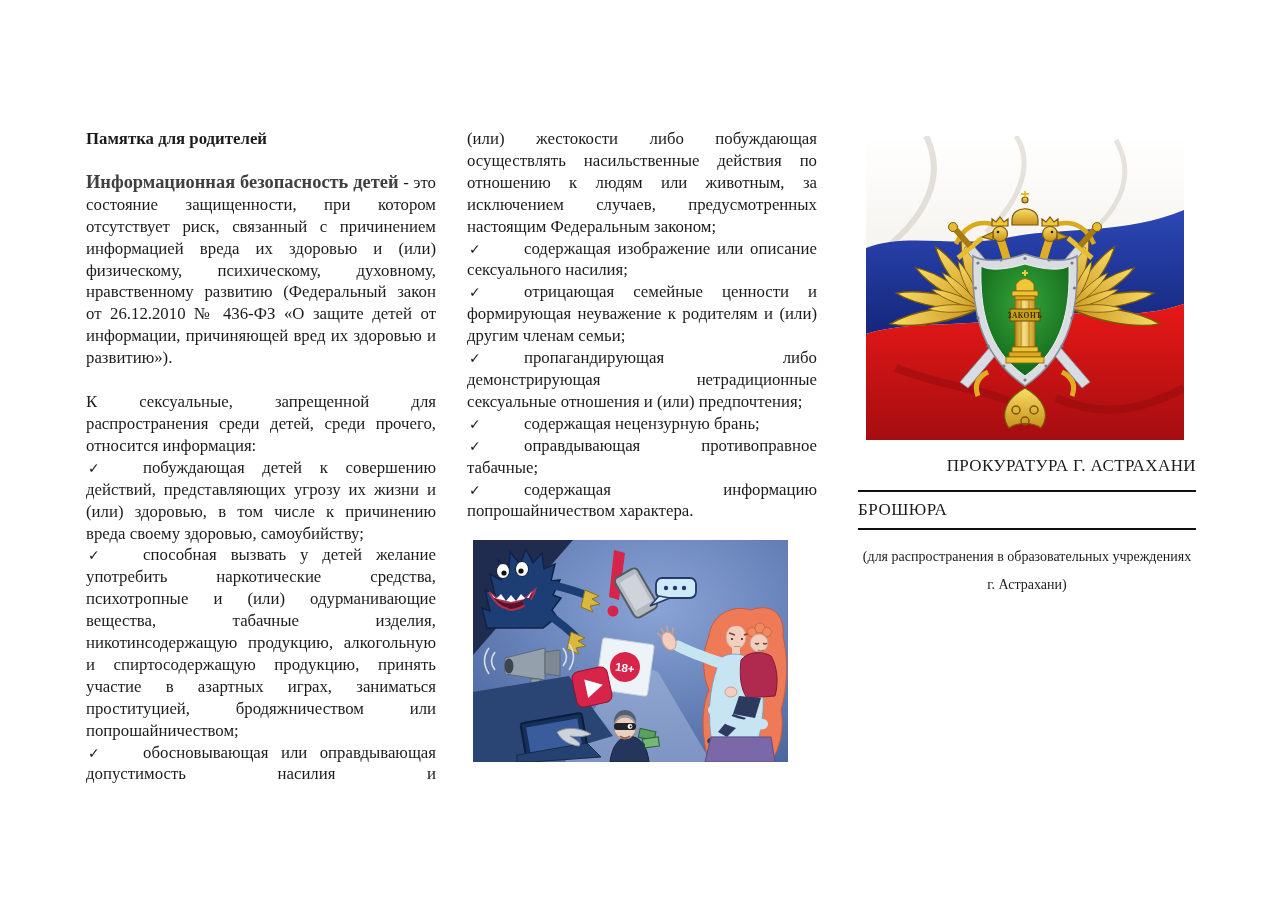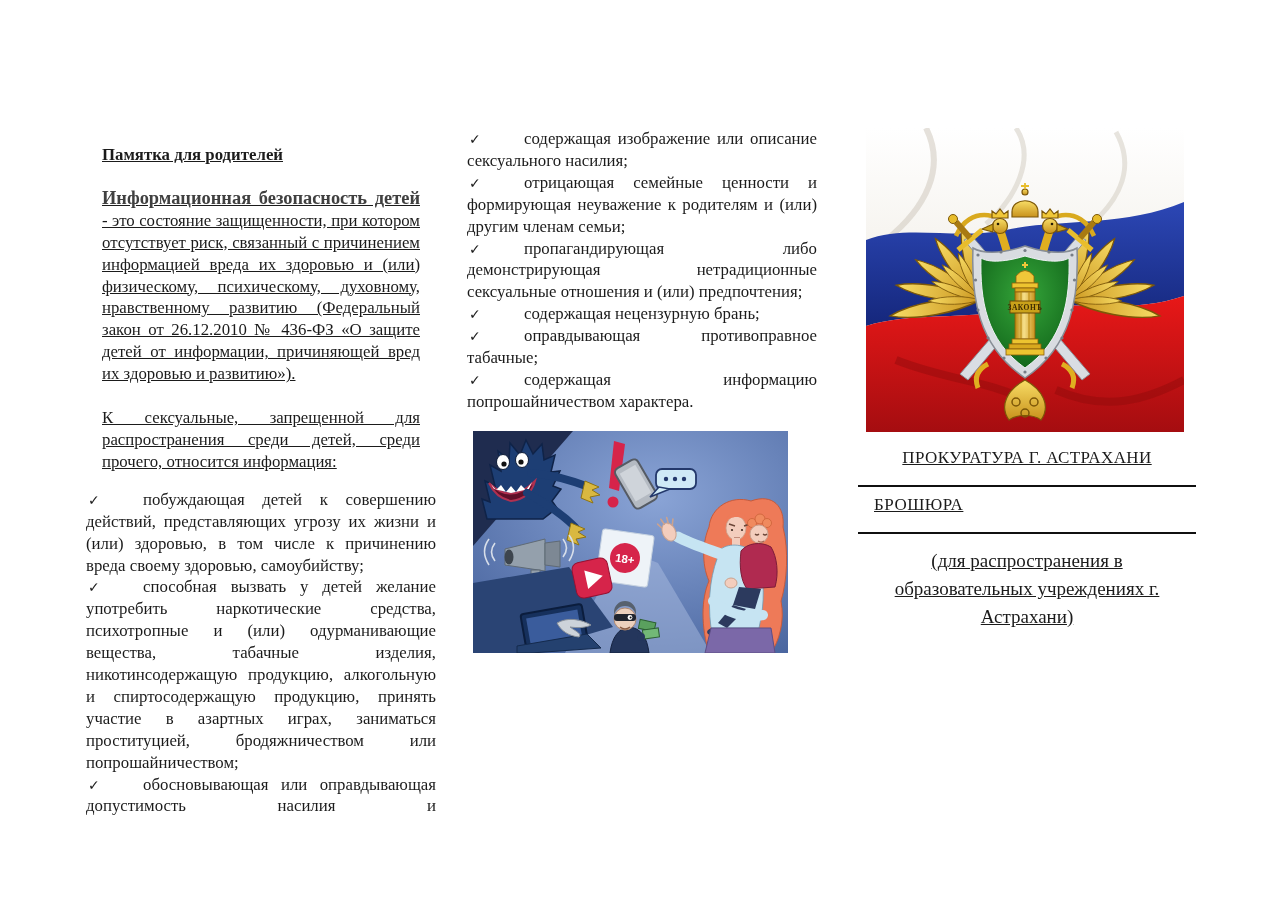--- a/index.html
+++ b/index.html
@@ -4,41 +4,41 @@
 <style>
   html,body{margin:0;padding:0;}
   body{
     width:1280px;height:905px;position:relative;background:#ffffff;overflow:hidden;
     font-family:"Liberation Serif","DejaVu Serif",serif;color:#1b1b1b;
   }
   .page{position:absolute;inset:0;}
   .col{position:absolute;font-size:16.8px;line-height:21.9px;}
   .col-left {left:86px; top:128px;width:350px;}
   .col-mid  {left:467px;top:128px;width:350px;}
-  .col-right{left:858px;top:128px;width:338px;}
-  p{margin:16px;text-decoration:underline;}
+  .col-right{left:858px;top:136px;width:338px;}
+  p{margin:0;}
   .h-bold{font-weight:bold;margin-bottom:22px;text-align:left;}
   .lead{text-align:justify;margin-bottom:22px;}
   .red{color:#404040;font-weight:bold;font-size:18.4px;line-height:1;}
   .para{text-align:justify;}
   .li{position:relative;text-indent:57px;text-align:justify;}
   .li .check{
     position:absolute;left:2px;top:1px;text-indent:0;
     font-family:"DejaVu Sans",sans-serif;font-size:14px;
   }
   .jl{text-align-last:justify;}
   .caps-heading{margin-top:20px;text-align:justify;letter-spacing:.2px;}
   .illustration{display:block;margin-top:18px;margin-left:6px;}
   .emblem{display:block;margin-left:8px;}
-  .org{margin-top:15px;text-align:center;letter-spacing:.4px;font-size:17px;}
+  .org{margin-top:15px;text-align:right;letter-spacing:.4px;font-size:17px;}
   .rule{height:0;border-top:2.6px solid #101010;margin-top:13px;}
   .rule.r2{margin-top:7px;}
   .doct{margin-top:7px;text-align:left;letter-spacing:.5px;font-size:17px;}
   .rtitle{margin-top:17px;text-align:center;line-height:28px;font-size:17.2px;}
-  .rsub{margin-top:13px;text-align:center;line-height:28px;font-size:19px;}
+  .rsub{margin-top:13px;text-align:center;line-height:28px;font-size:14px;}
 </style>
 </head>
 <body>
 
 <div class="page">
 
   <section class="col col-left">
     <p class="h-bold">Памятка для родителей</p>
     <p class="lead"><span class="red">Информационная безопасность детей</span><span> - это состояние защищенности, при котором отсутствует риск, связанный с причинением информацией вреда их здоровью и (или) физическому, психическому, духовному, нравственному развитию (Федеральный закон от 26.12.2010 № 436-ФЗ «О защите детей от информации, причиняющей вред их здоровью и развитию»).</span></p>
     <p class="para">К сексуальные, запрещенной для распространения среди детей, среди прочего, относится информация:</p>
@@ -48,20 +48,21 @@
     </div>
     <div class="li">
       <span class="check">✓</span><span>способная вызвать у детей желание употребить наркотические средства, психотропные и (или) одурманивающие вещества, табачные изделия, никотинсодержащую продукцию, алкогольную и спиртосодержащую продукцию, принять участие в азартных играх, заниматься проституцией, бродяжничеством или попрошайничеством;</span>
     </div>
     <div class="li jl">
       <span class="check">✓</span><span>обосновывающая или оправдывающая допустимость насилия и</span>
     </div>
   </section>
 
   <section class="col col-mid">
+    <p class="para">(или) жестокости либо побуждающая осуществлять насильственные действия по отношению к людям или животным, за исключением случаев, предусмотренных настоящим Федеральным законом;</p>
 
     <div class="li">
       <span class="check">✓</span><span>содержащая изображение или описание сексуального насилия;</span>
     </div>
     <div class="li">
       <span class="check">✓</span><span>отрицающая семейные ценности и формирующая неуважение к родителям и (или) другим членам семьи;</span>
     </div>
     <div class="li">
       <span class="check">✓</span><span>пропагандирующая либо демонстрирующая нетрадиционные сексуальные отношения и (или) предпочтения;</span>
     </div>

